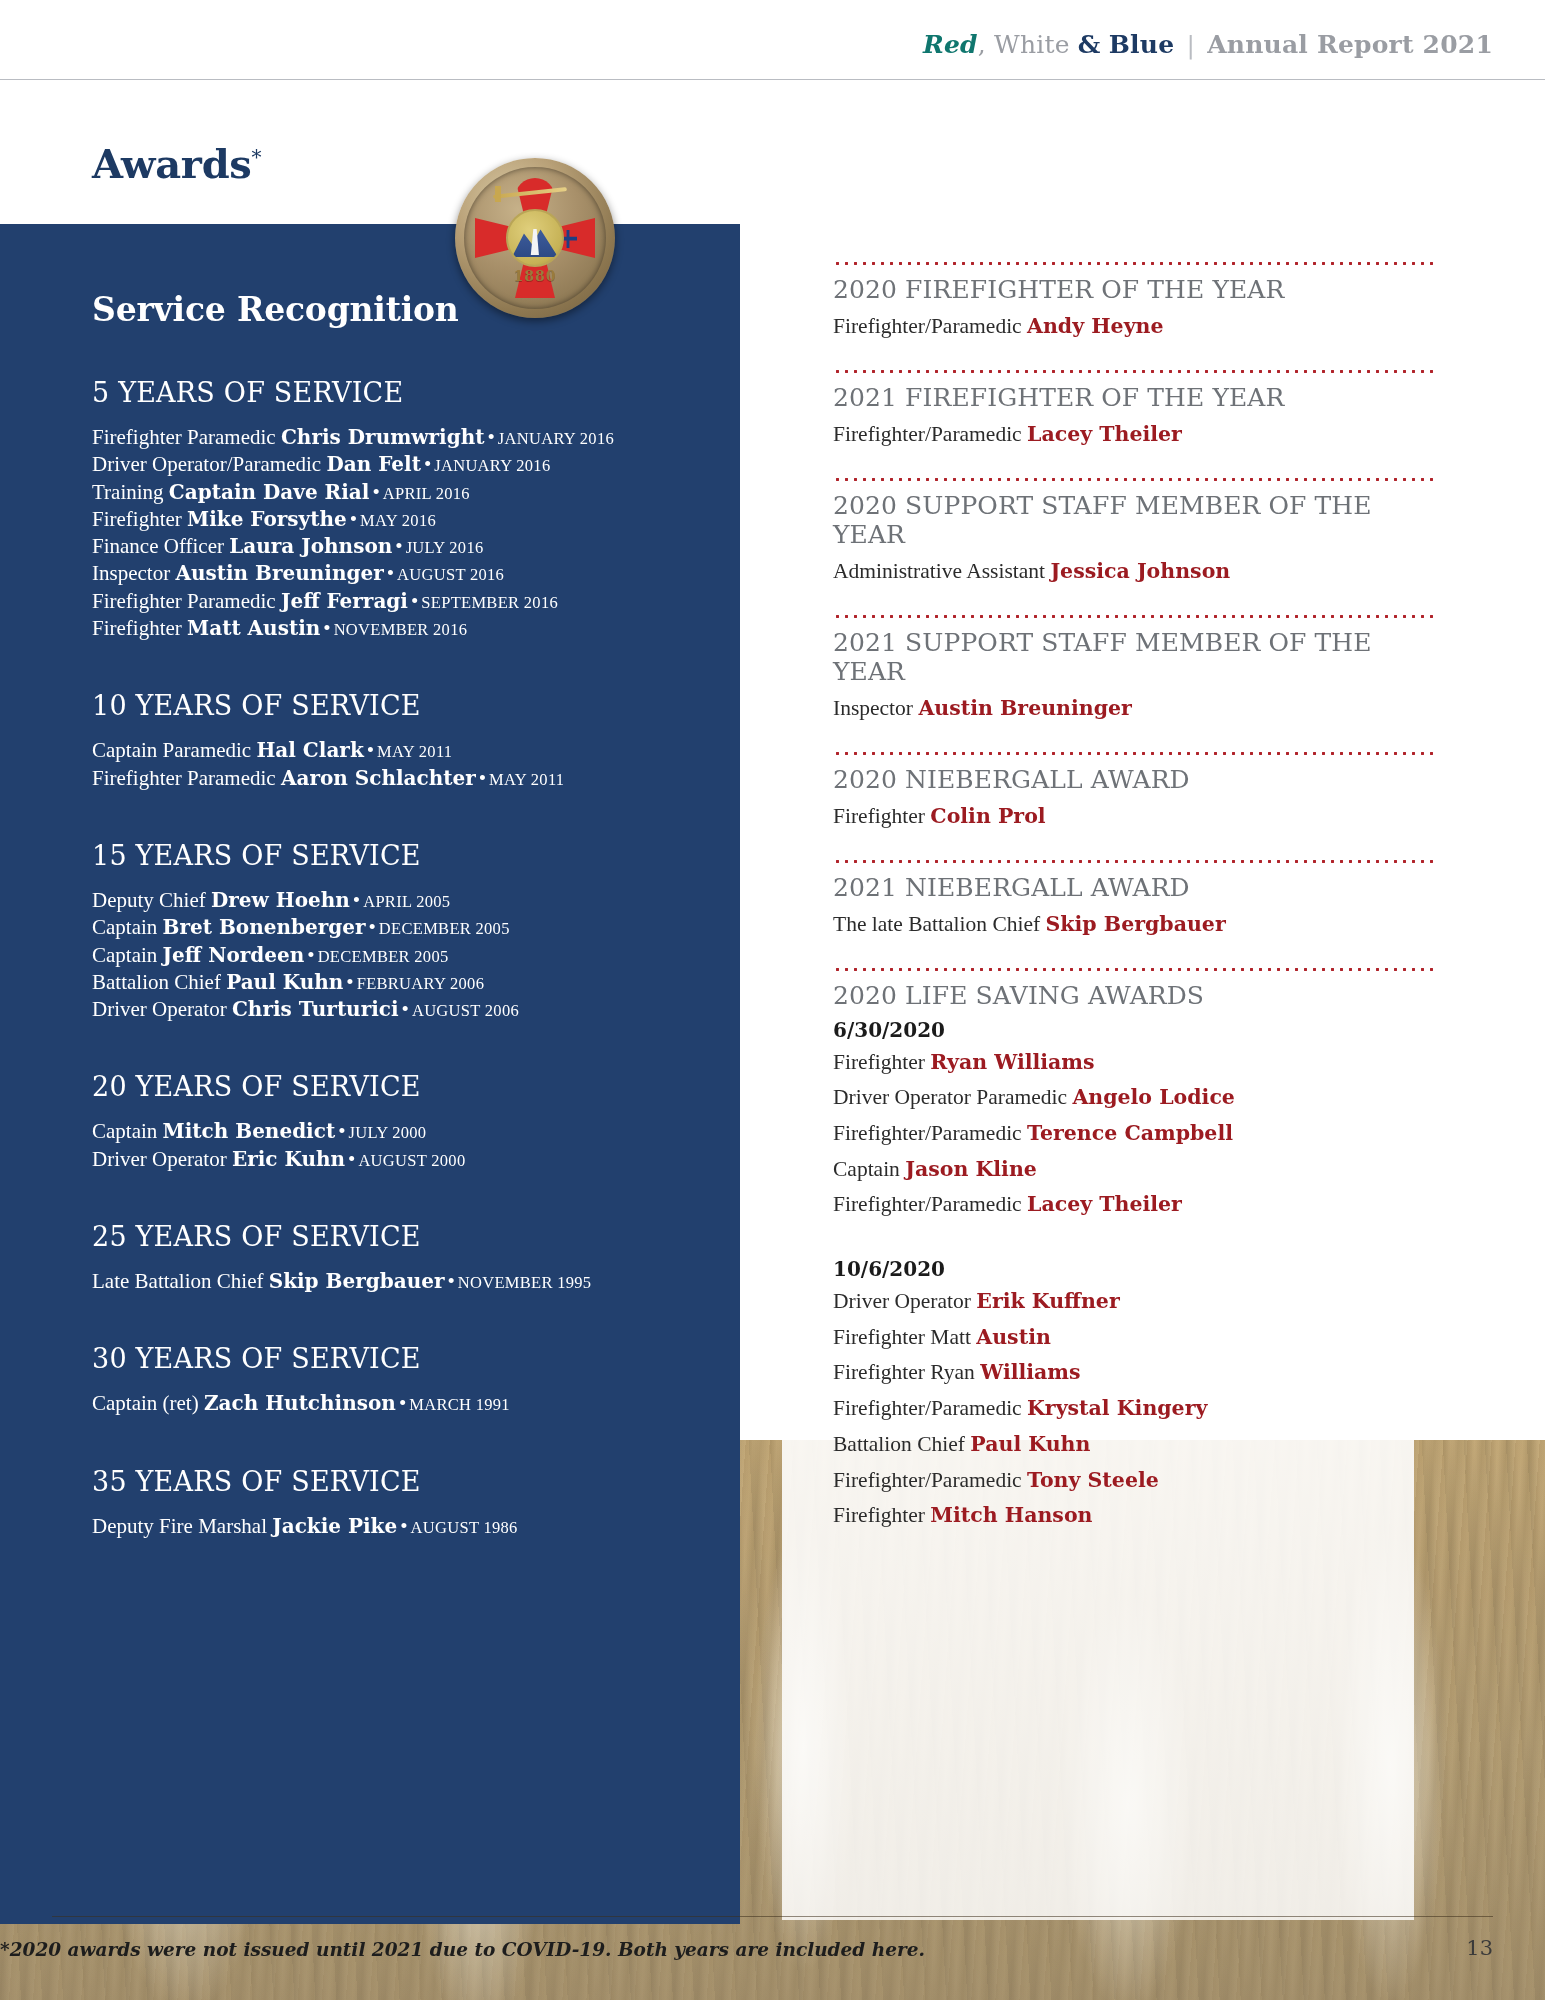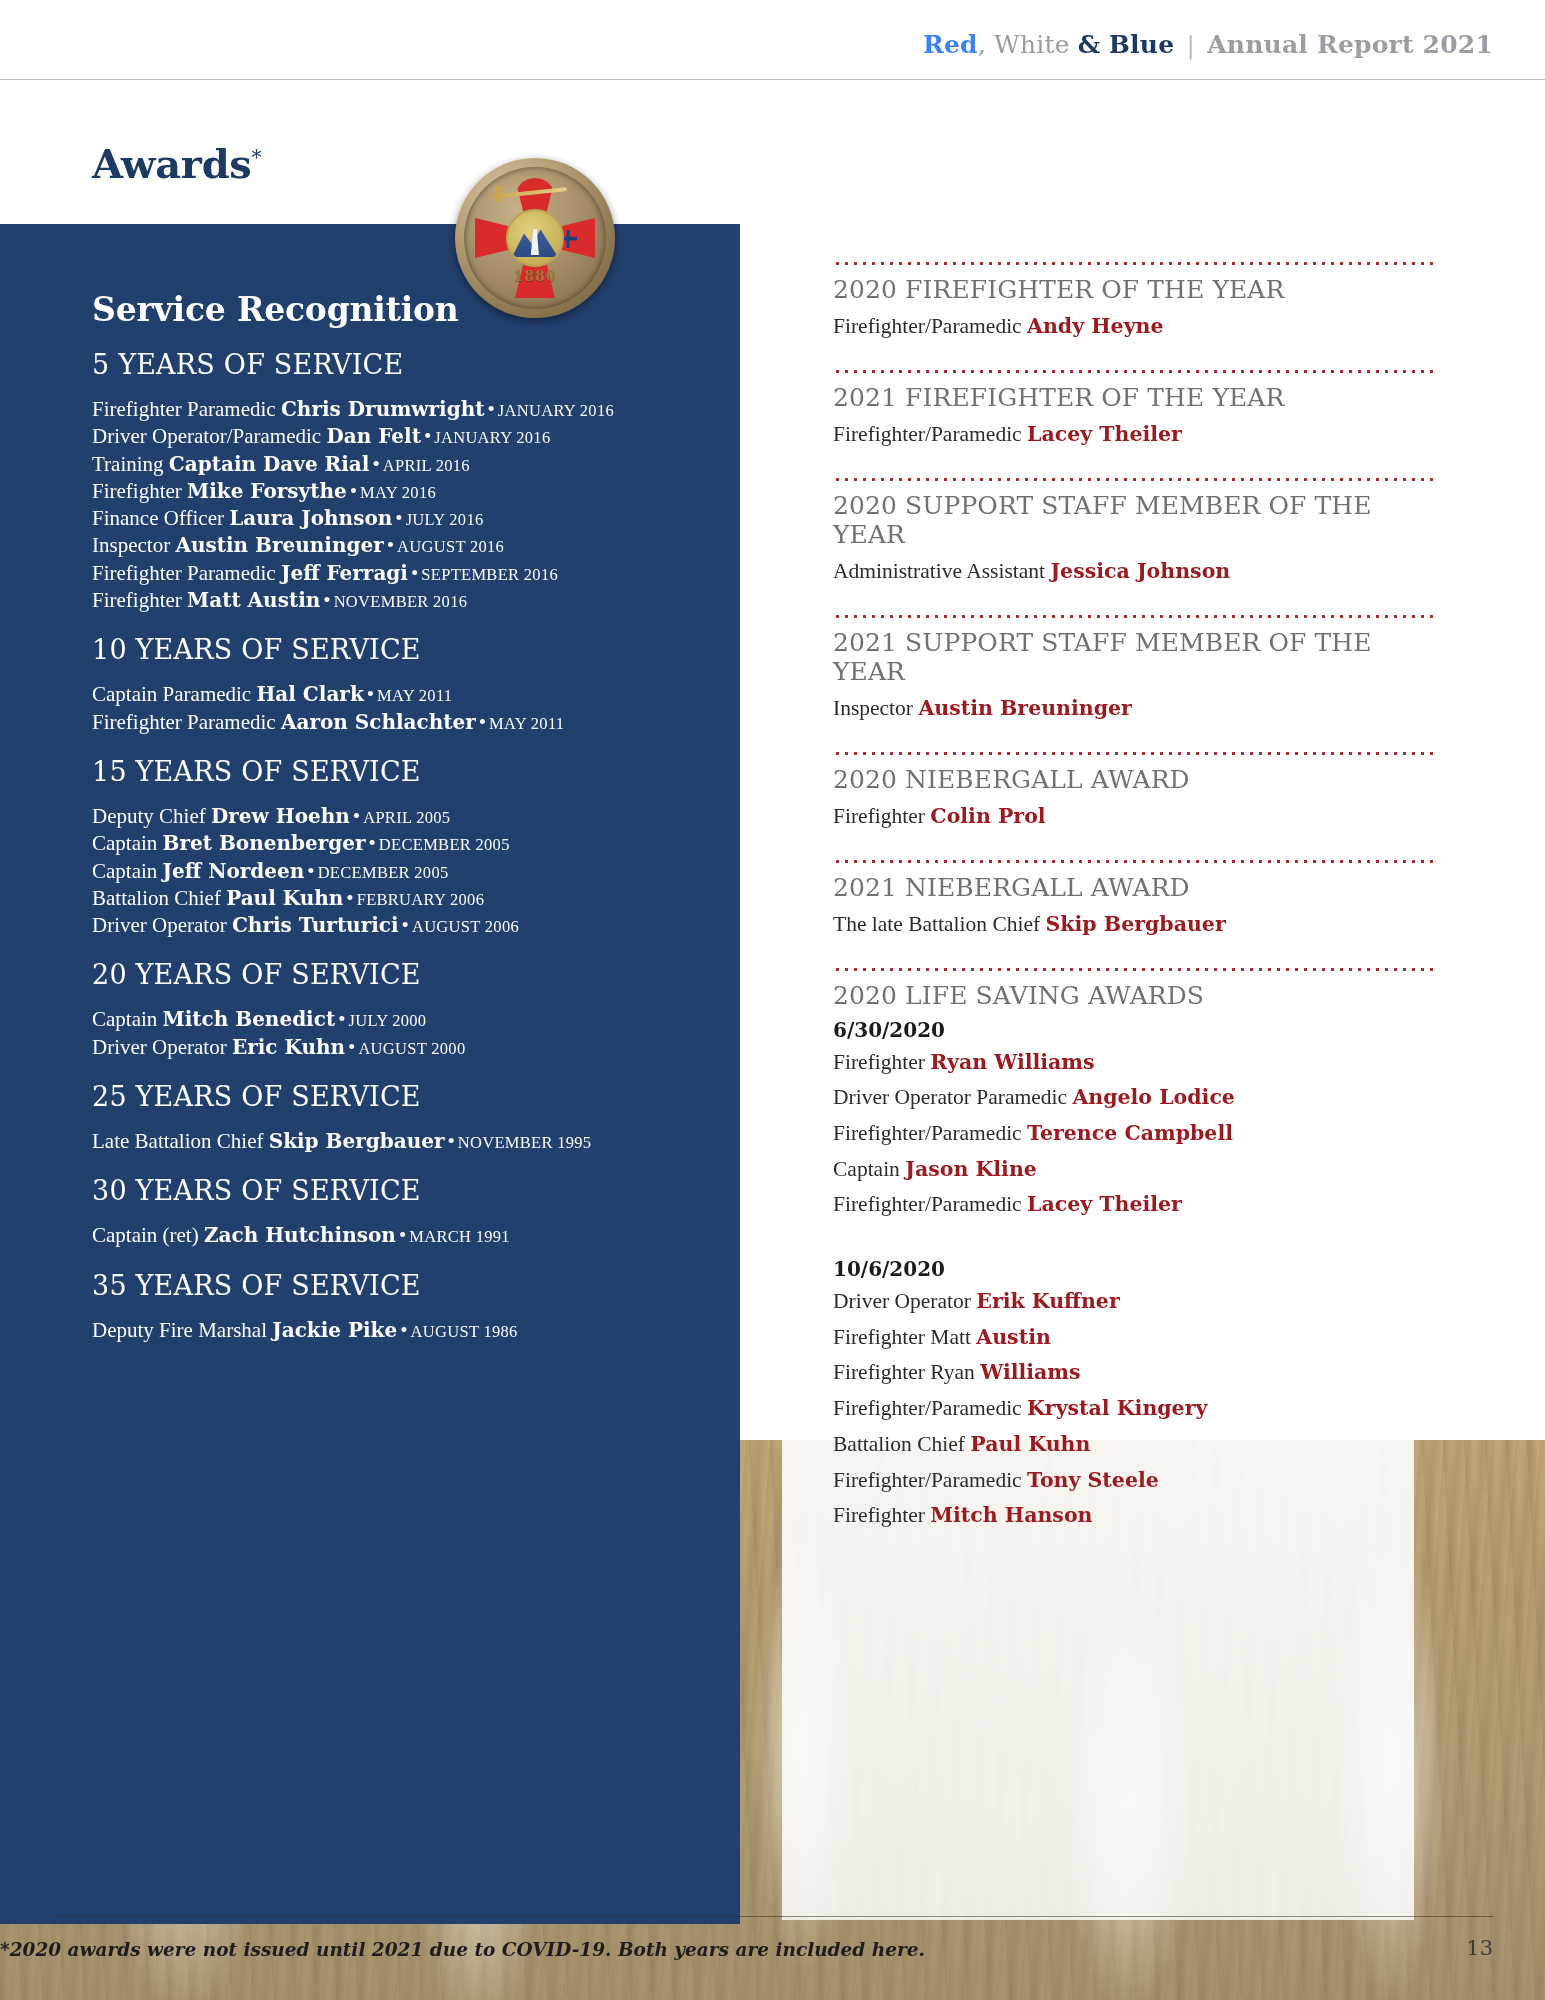--- a/index.html
+++ b/index.html
@@ -16,21 +16,21 @@
   .header{
     position:absolute;left:0;top:0;width:1545px;height:80px;
     border-bottom:1.5px solid #b9bcc2;
     box-sizing:border-box;
   }
   .header-inner{
     position:absolute;right:52px;top:30px;
     font-size:25px;letter-spacing:.2px;white-space:nowrap;
     font-family:"DejaVu Serif", serif;
   }
-  .hdr-red{color:#3b82f6;font-weight:bold;}
+  .hdr-red{color:#0f766e;font-weight:bold;font-style:italic;}
   .hdr-grey{color:#9a9da3;}
   .hdr-blue{color:#1d3a63;font-weight:bold;}
   .hdr-bar{color:#b9bcc2;font-weight:normal;padding:0 4px;}
   .hdr-annual{color:#9a9da3;font-weight:bold;}
 
   
   .page-title{
     position:absolute;left:92px;top:140px;
     font-family:"DejaVu Serif", serif;
     font-weight:bold;font-size:40px;color:#1d3a63;
@@ -73,21 +73,21 @@
   }
   .blue-inner{position:absolute;left:92px;top:0;width:620px;color:#ffffff;}
 
   .panel-title{
     font-family:"DejaVu Serif", serif;font-weight:bold;
     font-size:33px;color:#fff;margin-top:66px;letter-spacing:-.2px;
   }
   .yrs-head{
     font-family:"DejaVu Serif", serif;font-weight:normal;
     font-size:27px;color:#ffffff;letter-spacing:.2px;
-    margin-top:20px;margin-bottom:16px;
+    margin-top:48px;margin-bottom:16px;
   }
   .svc-line{
     font-family:"Liberation Serif", serif;
     font-size:21px;line-height:1.30;color:#ffffff;white-space:nowrap;
   }
   .svc-line b{font-family:"DejaVu Serif", serif;font-weight:bold;font-size:20px;}
   .svc-date{font-size:16.5px;letter-spacing:.3px;}
   .dot{padding:0 3px;}
 
   

